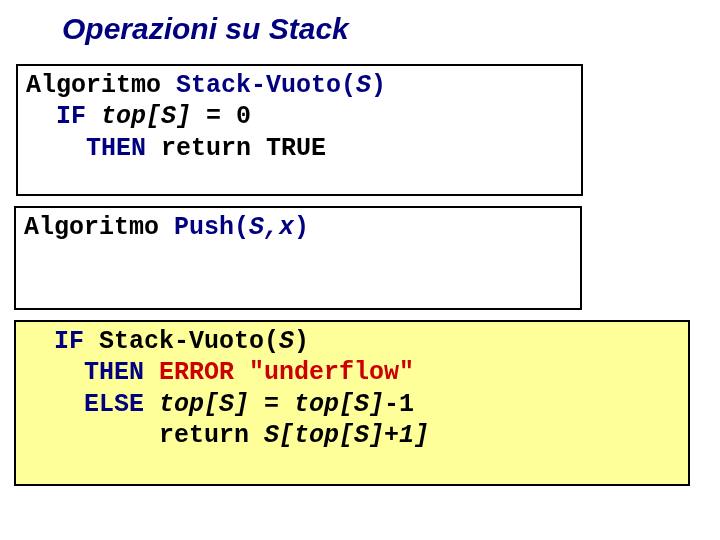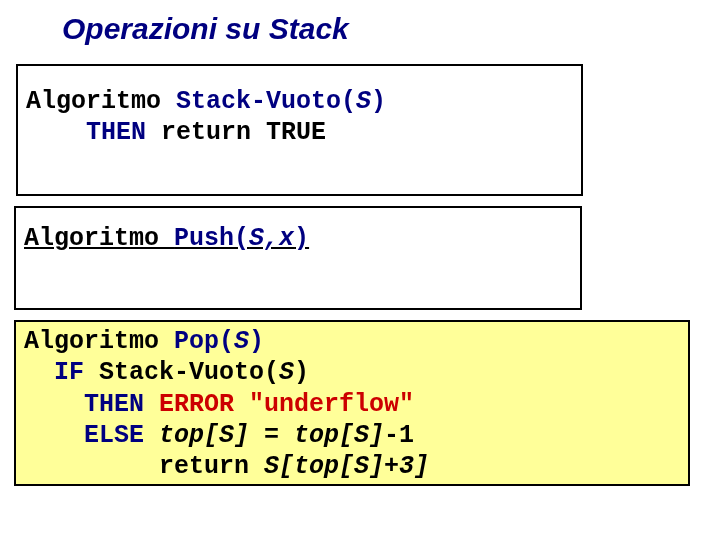--- a/index.html
+++ b/index.html
@@ -29,34 +29,33 @@
     top: 12px;
   }
   .box1 {
     position: absolute;
     left: 16px;
     top: 64px;
     width: 567px;
     height: 132px;
     border: 2.5px solid #000;
     box-sizing: border-box;
-    padding: 20px 8px;
+    padding: 4px 8px;
     background: #fff;
   }
   .box2 {
     position: absolute;
     left: 14px;
     top: 206px;
     width: 568px;
     height: 104px;
     border: 2.5px solid #000;
     box-sizing: border-box;
-    padding: 15px 8px;
+    padding: 4px 8px;
     background: #fff;
-    text-decoration: underline;
   }
   .box3 {
     position: absolute;
     left: 14px;
     top: 320px;
     width: 676px;
     height: 166px;
     border: 2.5px solid #000;
     box-sizing: border-box;
     padding: 4px 8px;
@@ -76,28 +75,28 @@
 </style>
 </head>
 <body>
 
 <div class="slide">
 
   <div class="title">Operazioni su Stack</div>
 
   <div class="box1">
     <div class="codeline"><span>Algoritmo </span><span class="kw">Stack-Vuoto(</span><span class="kw id">S</span><span class="kw">)</span></div>
+    <div class="codeline"><span>  </span><span class="kw">IF</span><span class="id"> top[S] </span><span>= 0</span></div>
     <div class="codeline"><span>    </span><span class="kw">THEN</span><span> return TRUE</span></div>
   </div>
 
   <div class="box2">
     <div class="codeline"><span>Algoritmo </span><span class="kw">Push(</span><span class="kw id">S,x</span><span class="kw">)</span></div>
   </div>
 
   <div class="box3">
-    <div class="codeline"><span>Algoritmo </span><span class="kw">Pop(</span><span class="kw id">S</span><span class="kw">)</span></div>
     <div class="codeline"><span>  </span><span class="kw">IF</span><span> </span><span>Stack-Vuoto(</span><span class="id">S</span><span>)</span></div>
     <div class="codeline"><span>    </span><span class="kw">THEN</span><span> </span><span class="err">ERROR "underflow"</span></div>
     <div class="codeline"><span>    </span><span class="kw">ELSE</span><span class="id"> top[S]</span><span> = </span><span class="id">top[S]</span><span>-1</span></div>
-    <div class="codeline"><span>         </span><span>return </span><span class="id">S[top[S]+3]</span></div>
+    <div class="codeline"><span>         </span><span>return </span><span class="id">S[top[S]+1]</span></div>
   </div>
 
 </div>
 
 </body></html>

